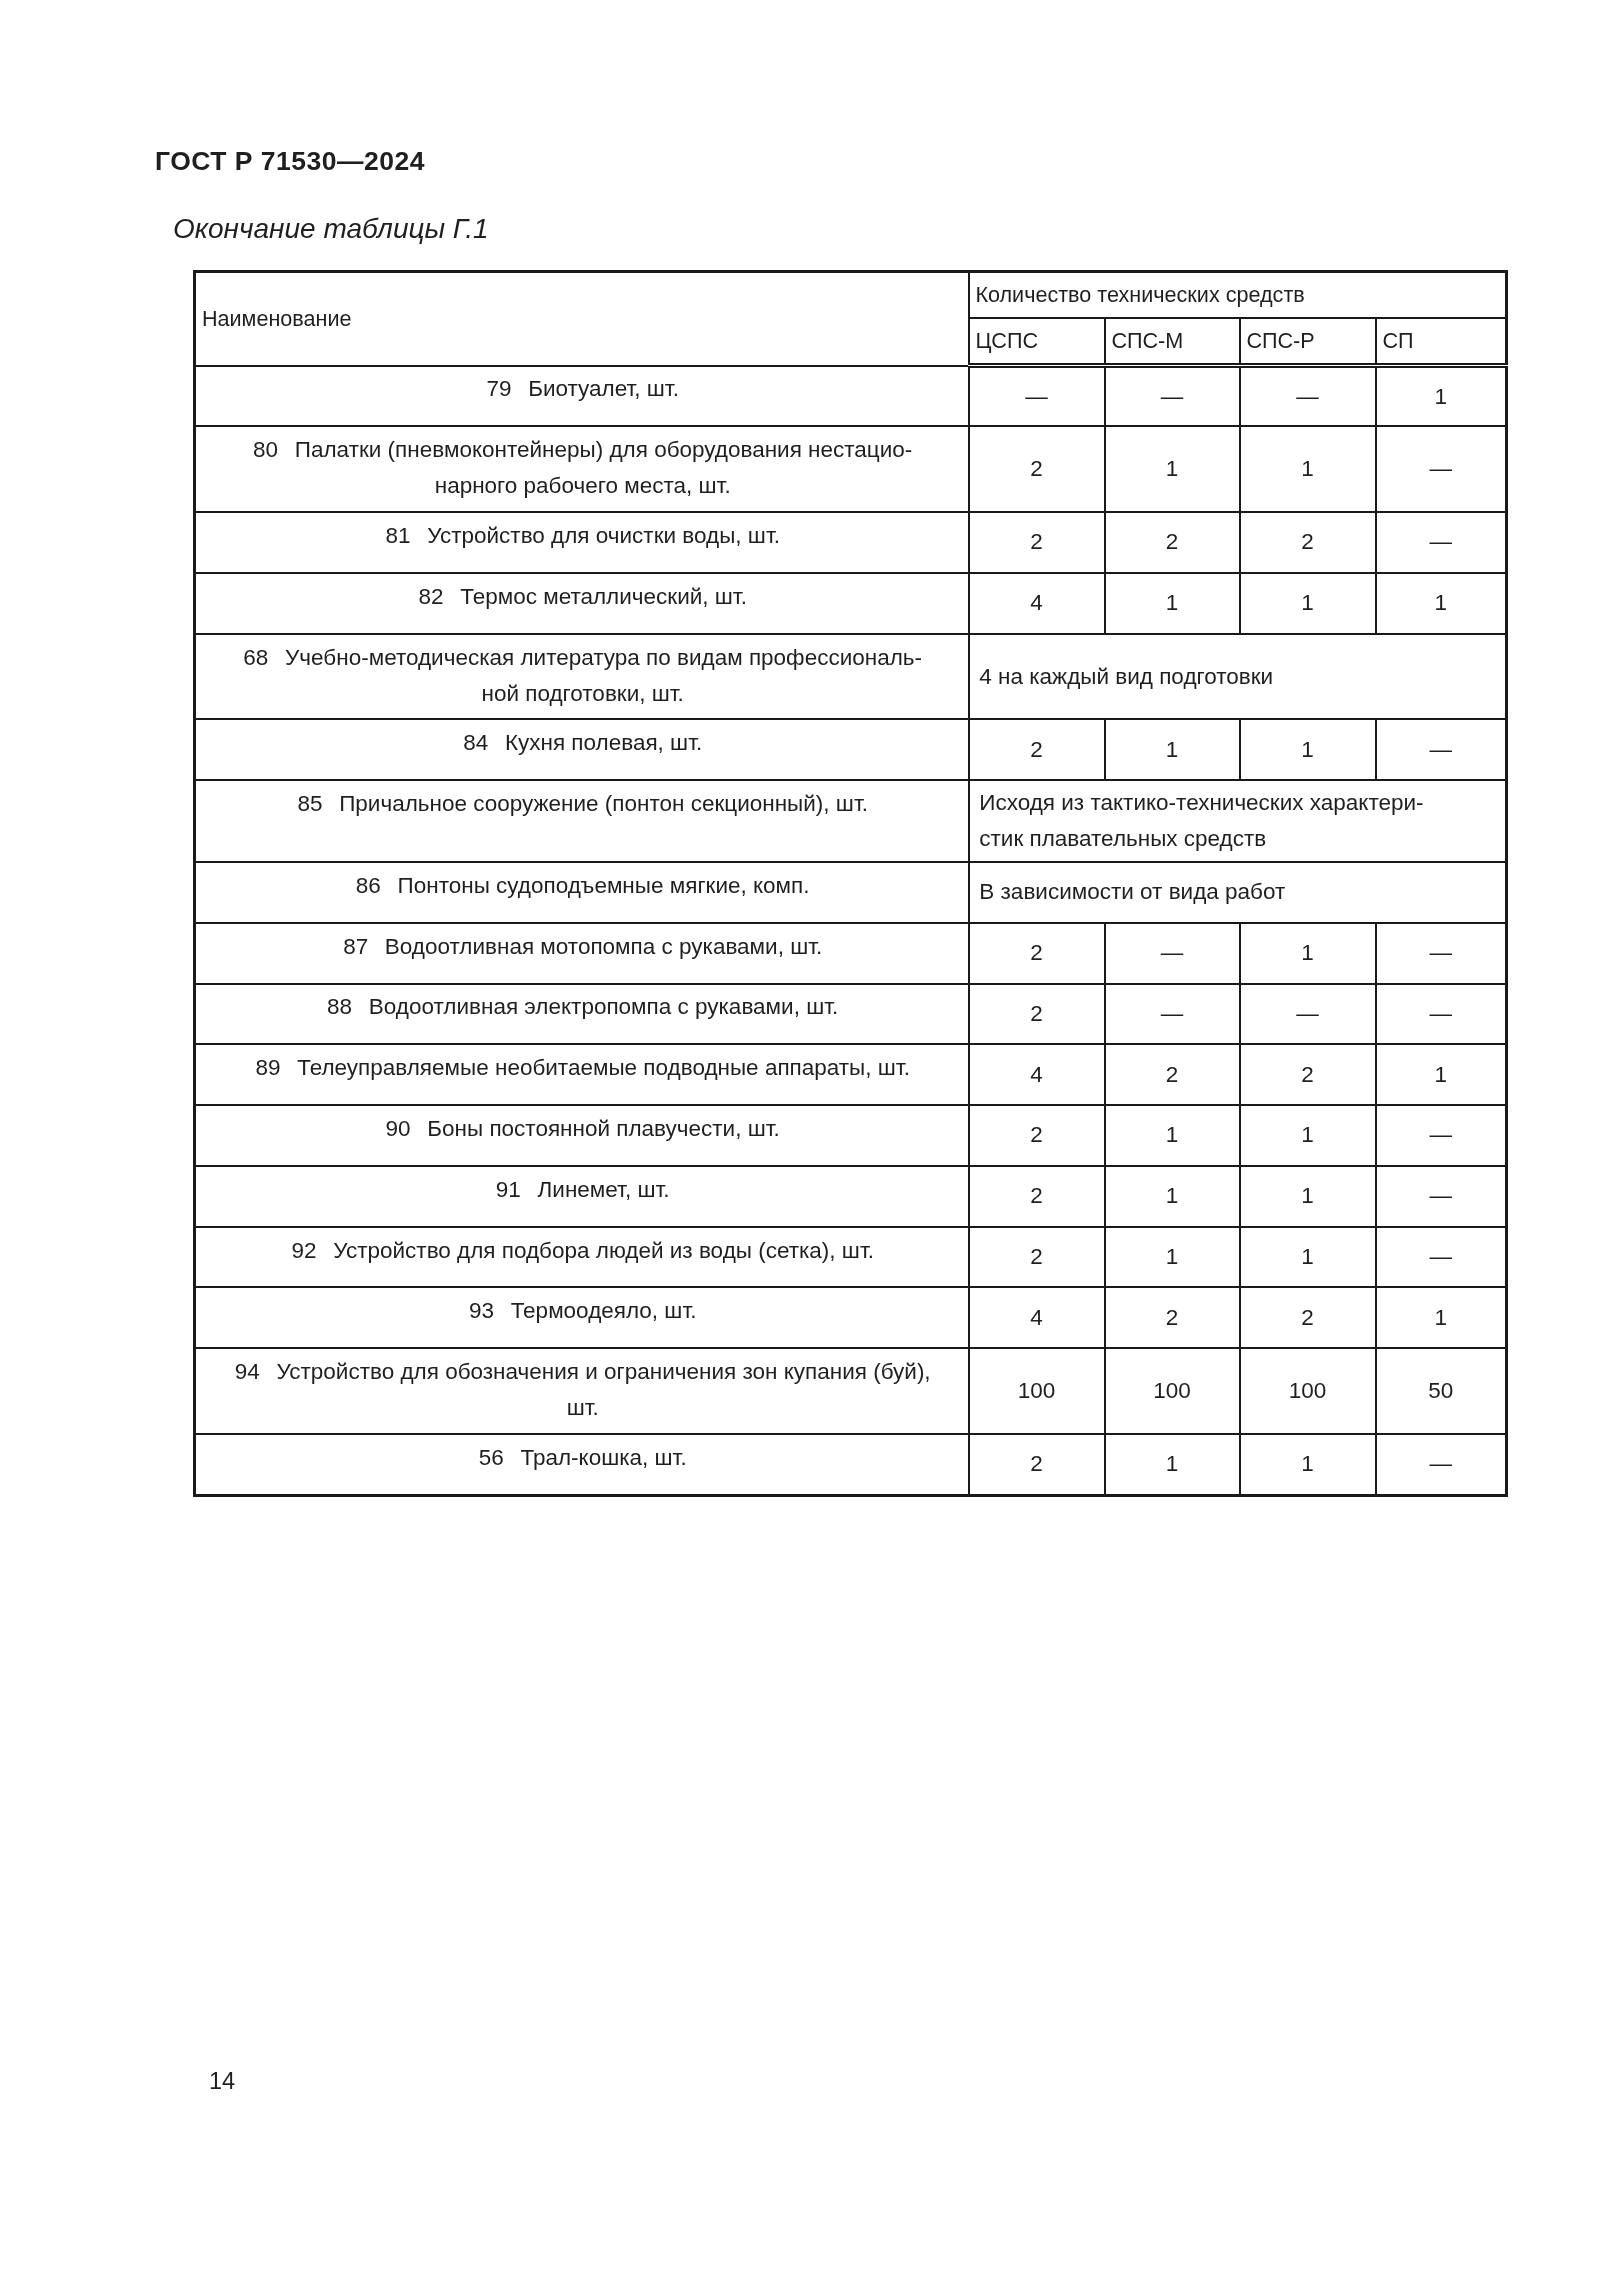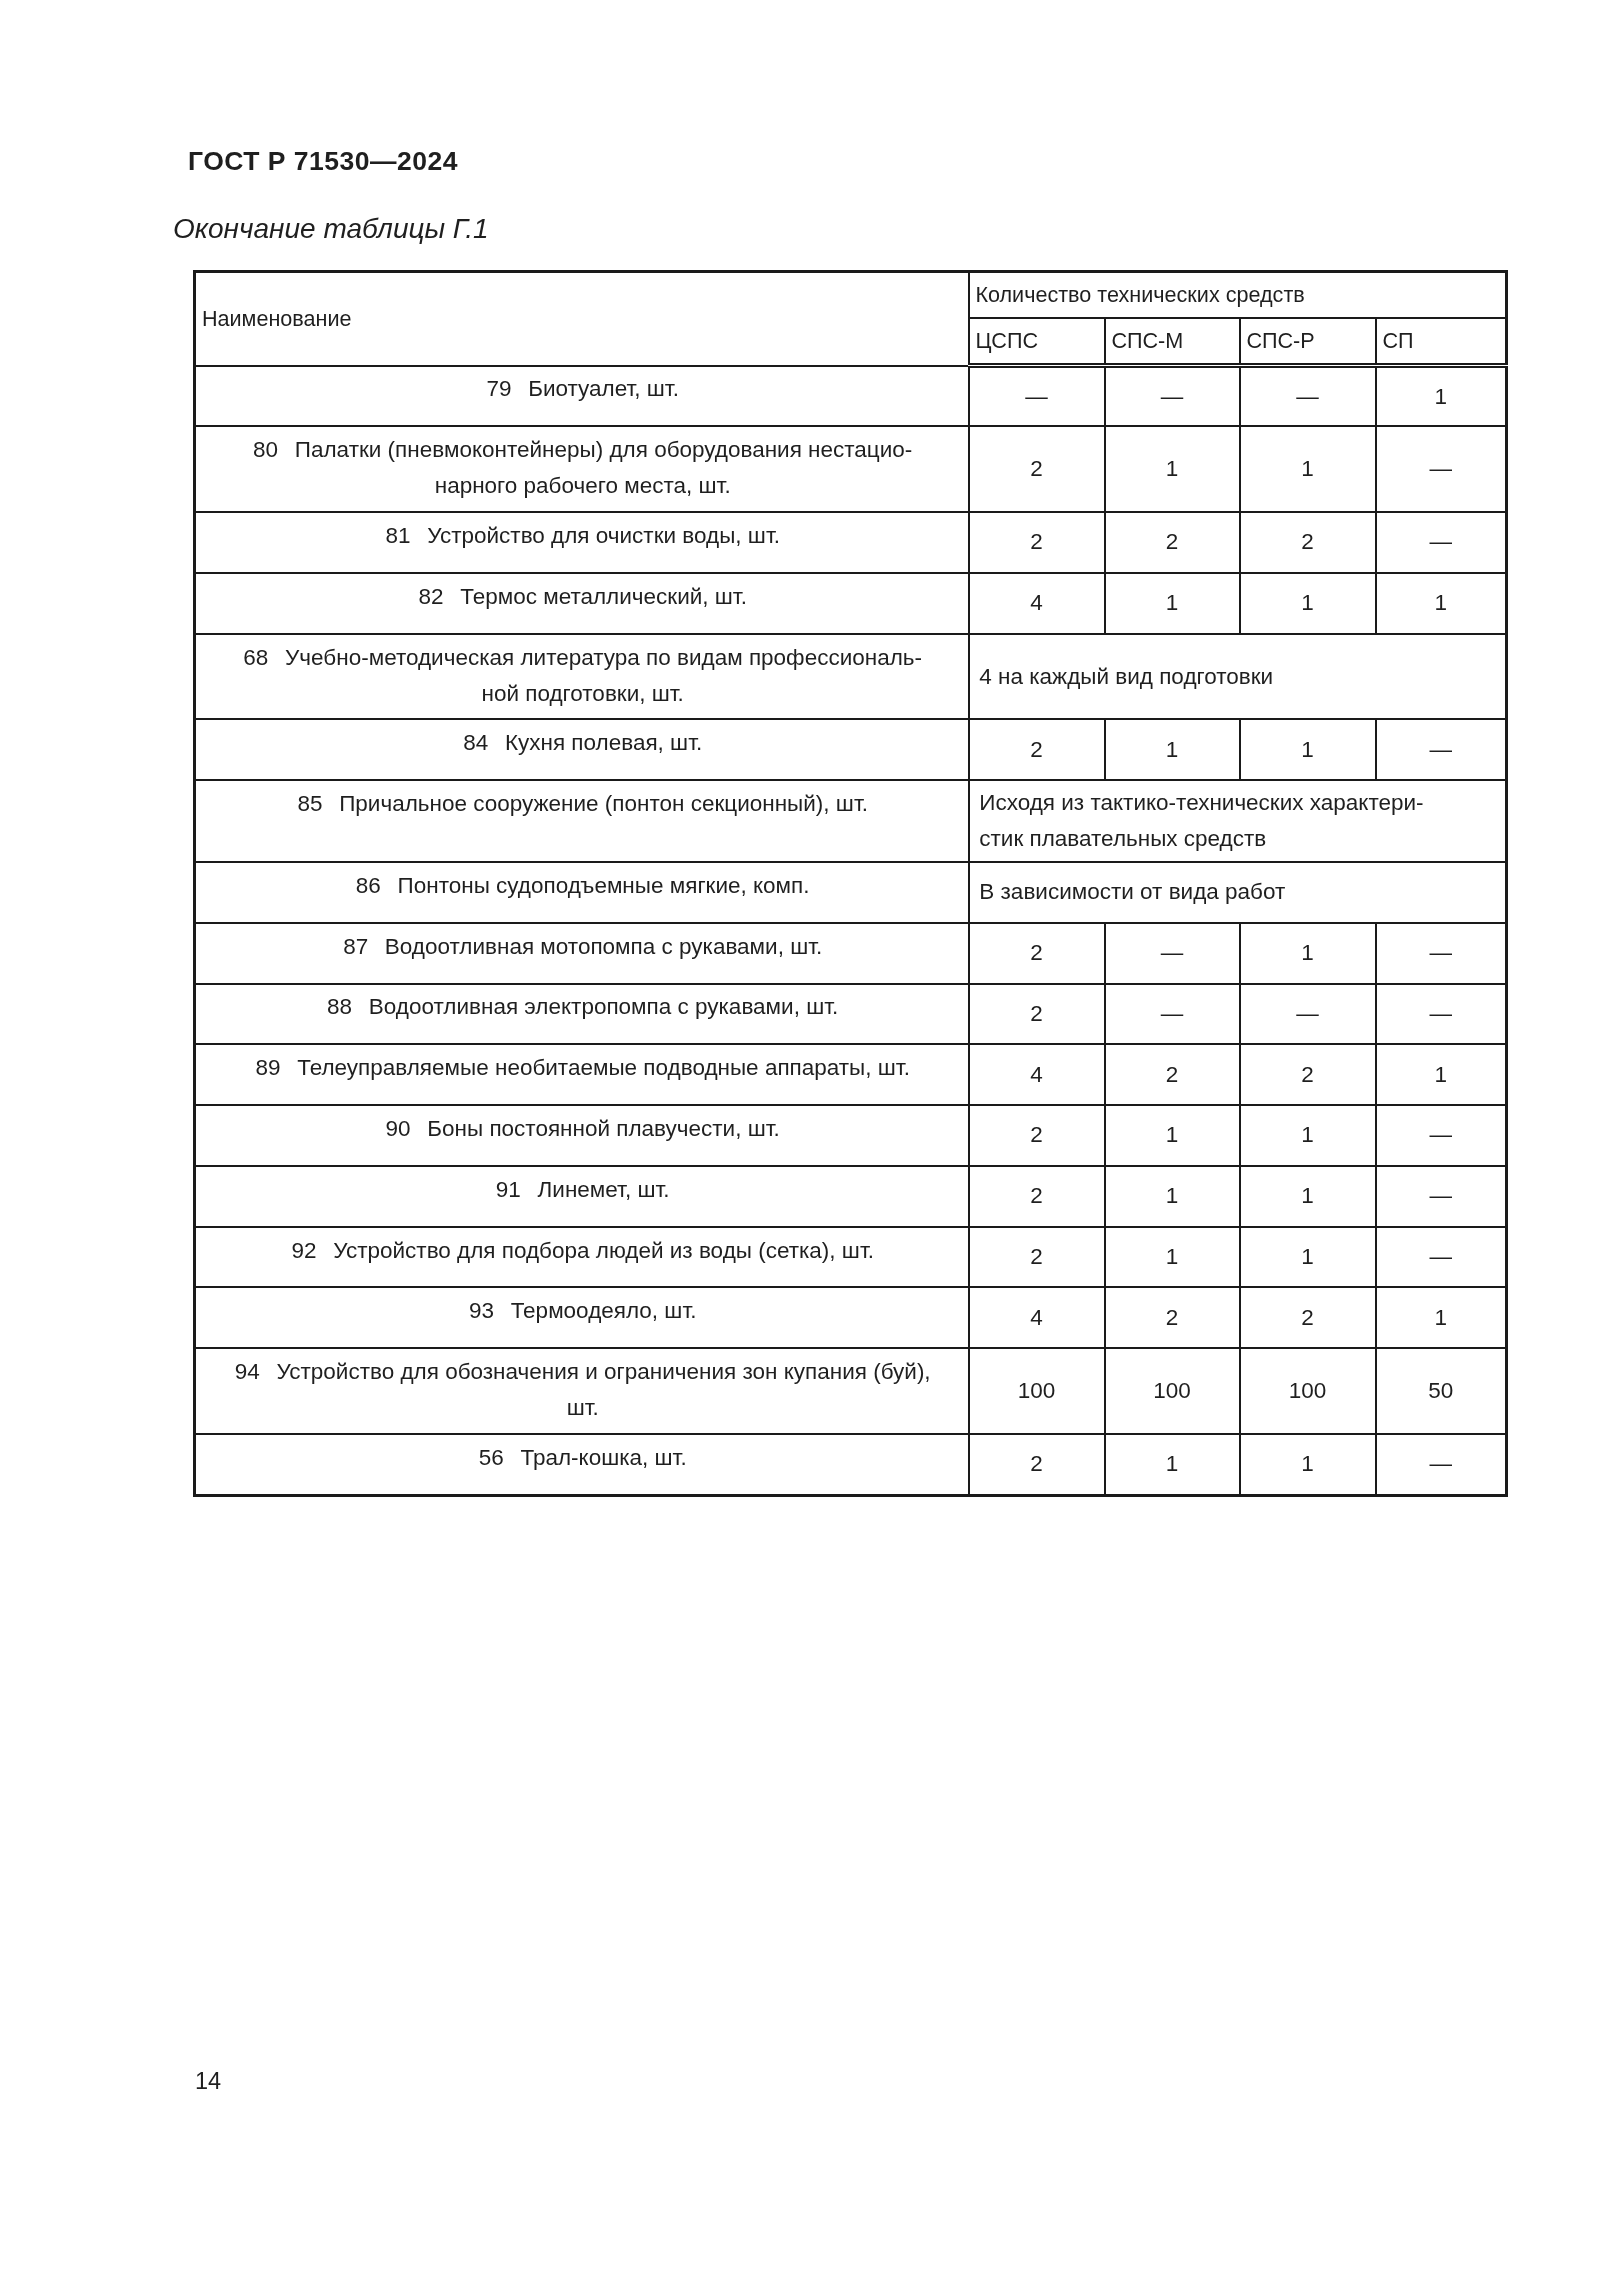--- a/index.html
+++ b/index.html
@@ -6,21 +6,21 @@
   .page {
     position:relative;
     width:1621px; height:2293px;
     margin:0 auto;
     background:#ffffff;
     font-family:"Liberation Sans", sans-serif;
     color:#1f1f1f;
     overflow:hidden;
   }
   .doc-code {
-    position:absolute; left:188px; top:146px;
+    position:absolute; left:155px; top:146px;
     font-size:26.5px; font-weight:bold; letter-spacing:0.5px;
   }
   .caption {
     position:absolute; left:173px; top:213px;
     font-size:28px; font-style:italic;
   }
   .tbl-wrap { position:absolute; left:193px; top:270px; }
   table.equip {
     border-collapse:collapse;
     table-layout:fixed;
@@ -49,21 +49,21 @@
   .num { display:inline-block; margin-right:16.7px; }
   .td-val { text-align:center; vertical-align:middle; padding:2px 3.9px; }
   .td-merged {
     text-align:left;
     vertical-align:middle;
     white-space:pre-line;
     line-height:36px;
     padding:3.9px 9.8px;
   }
   .page-num {
-    position:absolute; left:195px; top:2068px;
+    position:absolute; left:209px; top:2068px;
     font-size:23.5px;
   }
 </style>
 </head>
 <body>
 
 <div class="page">
 
   <div class="doc-code">ГОСТ Р 71530—2024</div>
 

